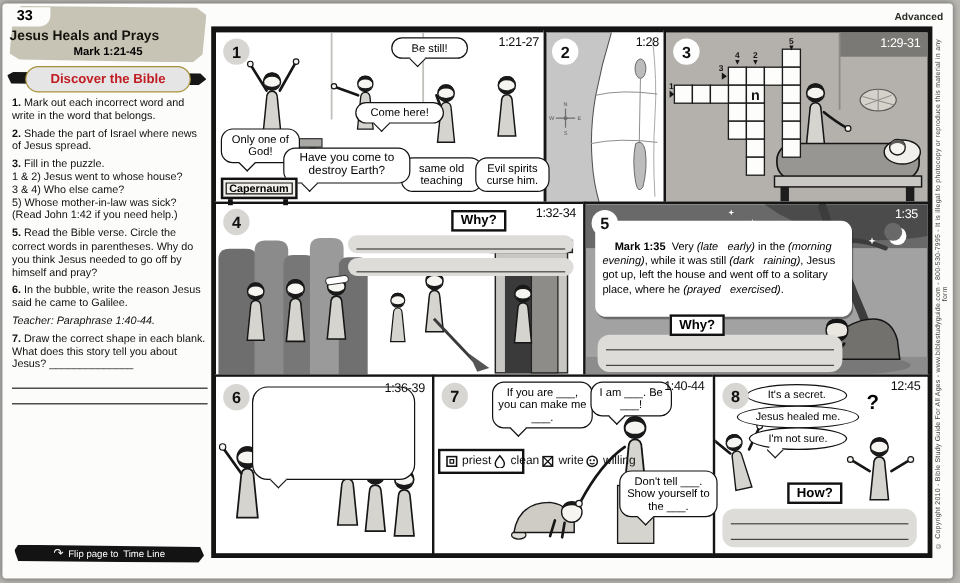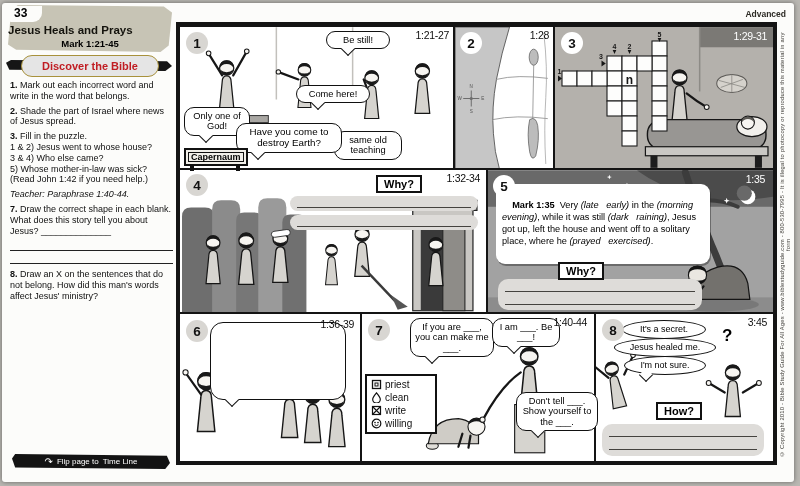--- a/index.html
+++ b/index.html
@@ -48,21 +48,21 @@
   .wpill{position:absolute;background:#dedcd9;border-radius:10px;z-index:4}
   .wline{position:absolute;left:7px;right:7px;border-top:1.5px solid #45433f}
   .sign{position:absolute;background:#f1efe9;border:2px solid #111;box-shadow:inset 0 0 0 2px #f1efe9,inset 0 0 0 3px #111;
        font-weight:bold;font-size:9px;padding:2px 5px;z-index:5}
   .sign-leg{position:absolute;width:4px;height:7px;background:#111;z-index:4}
   .verse{position:absolute;background:#fff;border-radius:9px;padding:4px 6px;font-size:9.2px;line-height:1.3;z-index:5;
        white-space:pre-wrap;box-shadow:1px 2px 0 rgba(40,40,40,.45)}
   .verse .it{font-style:italic}
   .verse .ld{font-weight:bold}
   .qmark{position:absolute;font-weight:bold;font-size:17px;z-index:6}
-  .legend{position:absolute;background:#fff;border:2px solid #111;z-index:6;padding:3px 4px;display:flex;flex-direction:column;gap:2px}
+  .legend{position:absolute;background:#fff;border:2px solid #111;z-index:6;padding:3px 4px;display:flex;flex-direction:row;gap:2px}
   .legend .row{display:flex;align-items:center;gap:3px;font-size:10px;color:#111}
   
   .pr{fill:#d6d4cf;stroke:#161616;stroke-width:1.1}
   .pf{fill:#f7f5f1;stroke:#161616;stroke-width:1.1}
   .ph{fill:#191919}
   .arm{stroke:#161616;stroke-width:2.2;fill:none;stroke-linecap:round}
   .hand{fill:#f7f5f1;stroke:#161616;stroke-width:1}
 </style>
 </head>
 <body>
@@ -92,25 +92,26 @@
 <div class="pill-badge">Discover the Bible</div>
 
 <div class="instr">
   <div class="item"><b>1.</b> <span class="it-txt">Mark out each incorrect word and write in the word that belongs.</span></div>
   <div class="item"><b>2.</b> <span class="it-txt">Shade the part of Israel where news of Jesus spread.</span></div>
   <div class="item"><b>3.</b> <span class="it-txt">Fill in the puzzle.
 1 &amp; 2) Jesus went to whose house?
 3 &amp; 4) Who else came?
 5) Whose mother-in-law was sick?
 (Read John 1:42 if you need help.)</span></div>
+  <div class="item"><b>5.</b> <span class="it-txt">Read the Bible verse. Circle the correct words in parentheses. Why do you think Jesus needed to go off by himself and pray?</span></div>
+  <div class="item"><b>6.</b> <span class="it-txt">In the bubble, write the reason Jesus said he came to Galilee.</span></div>
   <div class="item teacher">Teacher: Paraphrase 1:40-44.</div>
   <div class="item"><b>7.</b> <span class="it-txt">Draw the correct shape in each blank. What does this story tell you about Jesus? ______________</span></div>
   <div class="ans-line"></div>
   <div class="ans-line" style="margin-bottom:5px"></div>
-  <div class="item"><b>8.</b> <span class="it-txt">Draw an X on the sentences that do not belong. How did this man's words affect Jesus' ministry?</span></div>
 </div>
 
 <div class="flip">
   <span class="flip-arrow">↷</span>
   <span>Flip page to</span>
   <b>Time Line</b>
 </div>
 
 <div class="copyright">© Copyright 2010 - Bible Study Guide For All Ages - www.biblestudyguide.com - 800-530-7995 - It is illegal to photocopy or reproduce this material in any form</div>
 
@@ -133,20 +134,21 @@
     <path class="arm" d="M186,60 L183,52"></path>
     <use href="#sym-person" x="228" y="32" width="27" height="56"></use>
   </svg>
   <div class="badge-num" style="left:6px;top:5px">1</div>
   <div class="ref" style="right:5px;top:2px">1:21-27</div>
   <div class="bubble" style="left:146px;top:4px;width:54px">Be still!</div>
   <div class="bubble" style="left:116px;top:58px;width:64px">Come here!</div>
   <div class="bubble" style="left:4px;top:80px;width:56px">Only one of God!</div>
   <div class="bubble notail" style="left:154px;top:104px;width:58px">same old teaching</div>
   <div class="bubble" style="left:56px;top:96px;width:96px;font-size:9.8px">Have you come to destroy Earth?</div>
+  <div class="bubble notail" style="left:216px;top:104px;width:52px">Evil spirits curse him.</div>
   <div class="sign" style="left:4px;top:121px">Capernaum</div>
   <div class="sign-leg" style="left:10px;top:137px"></div>
   <div class="sign-leg" style="left:56px;top:137px"></div>
 </div>
 
 <div class="panel" id="p2" style="left:453px;top:25px;width:103px;height:146px">
   <svg class="scene" viewBox="0 0 98 141">
     <rect width="98" height="141" fill="#fff"></rect>
     <path d="M0,0 L54,0 Q46,26 41,52 Q36,80 38,106 Q39,124 44,141 L0,141 Z" fill="#c6c6c6" stroke="#555" stroke-width="0.9"></path>
     <path d="M41,52 Q62,47 92,51" fill="none" stroke="#8a8a8a" stroke-width="0.8"></path>
@@ -366,21 +368,21 @@
       <path class="arm" d="M14,62 L2,47 M30,62 L42,46"></path>
       <circle class="hand" cx="1.5" cy="46" r="2.3"></circle>
         <circle class="hand" cx="42.5" cy="45" r="2.3"></circle>
     </g>
     <use href="#sym-person" x="122" y="46" width="28" height="58"></use>
     <path class="arm" d="M128,78 L113,69 M146,78 L161,69"></path>
     <circle class="hand" cx="112" cy="68.5" r="2.4"></circle>
       <circle class="hand" cx="162" cy="68.5" r="2.4"></circle>
   </svg>
   <div class="badge-num" style="left:6px;top:5px">8</div>
-  <div class="ref" style="right:6px;top:2px">3:45</div>
+  <div class="ref" style="right:6px;top:2px">12:45</div>
   <div class="qmark" style="left:126px;top:12px">?</div>
   <div class="bubble oval notail" style="left:26px;top:6px;width:82px;height:17px;font-size:9px">It's a secret.</div>
   <div class="bubble oval notail" style="left:18px;top:24px;width:100px;height:17px;font-size:9px">Jesus healed me.</div>
   <div class="bubble oval" style="left:28px;top:42px;width:80px;height:17px;font-size:9px">I'm not sure.</div>
   <div class="label-box" style="left:60px;top:88px">How?</div>
   <div class="wpill" style="left:6px;top:110px;width:162px;height:32px">
     <div class="wline" style="top:12px"></div>
       <div class="wline" style="top:25px"></div>
   </div>
 </div>

